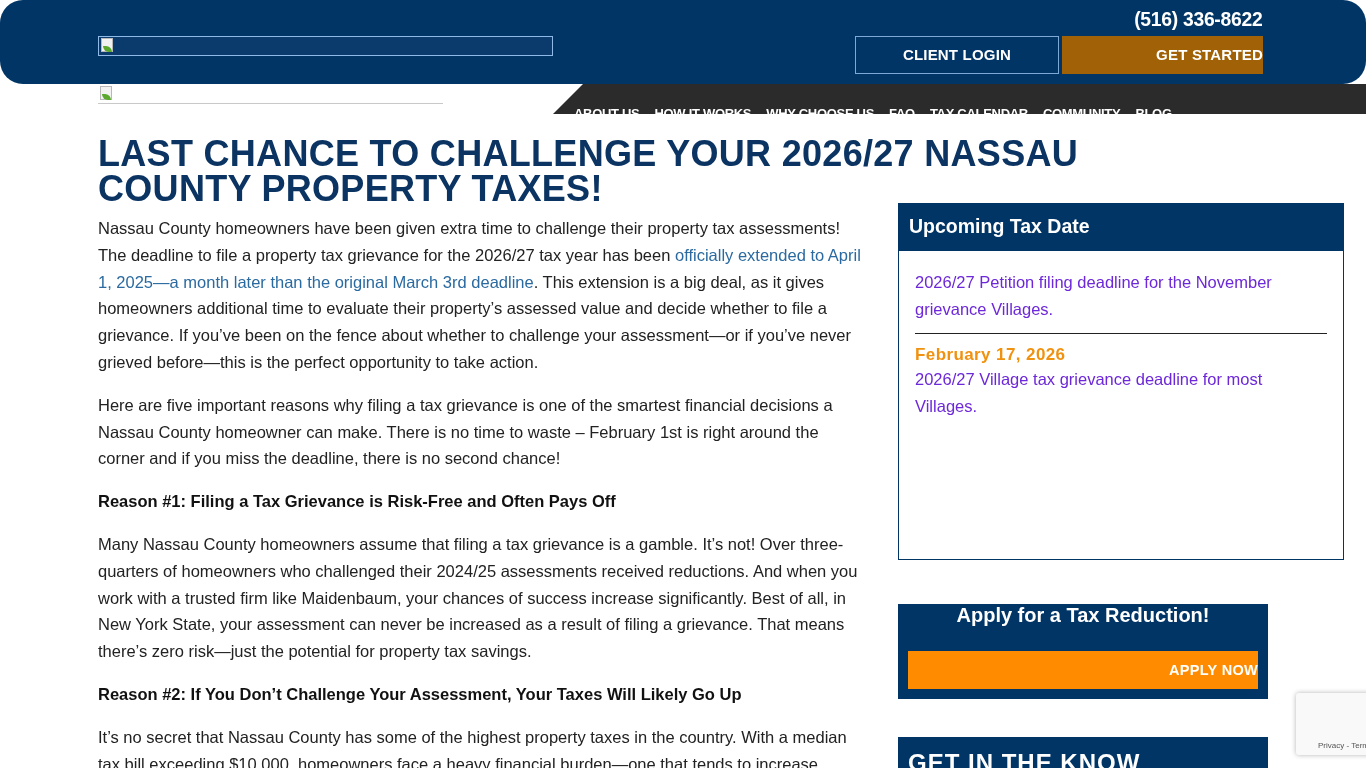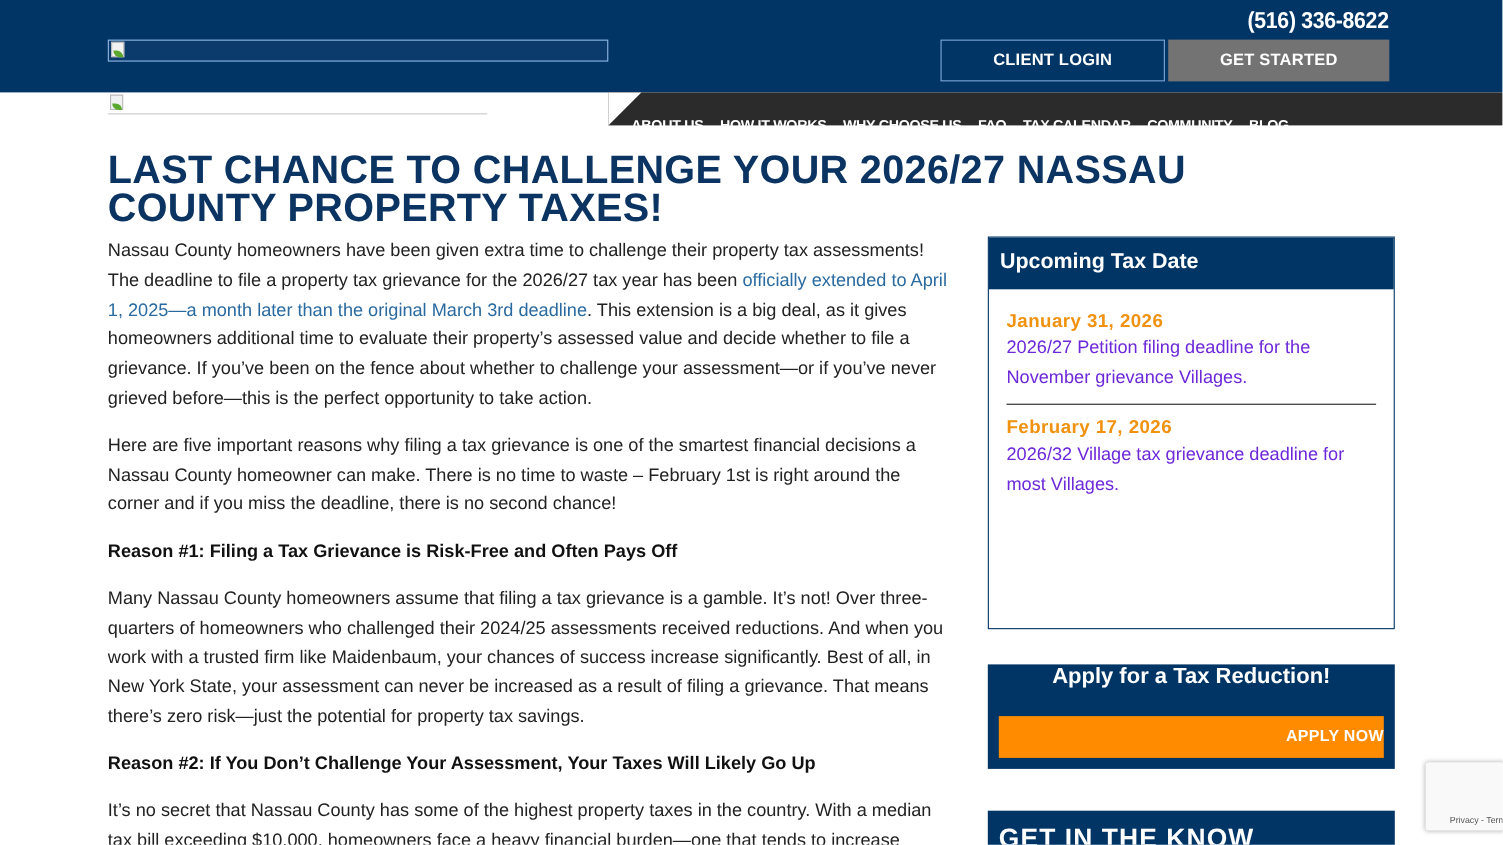--- a/index.html
+++ b/index.html
@@ -1,45 +1,45 @@
 <!DOCTYPE html>
 <html><head>
 <meta charset="utf-8">
 <style>
   * { box-sizing: border-box; margin: 0; padding: 0; }
   html, body { width: 1366px; height: 768px; overflow: hidden; background: #ffffff; }
   body { font-family: "Liberation Sans", sans-serif; color: #1a1a1a; position: relative; }
 
   
-  .topbar { position: absolute; left: 0; top: 0; width: 1366px; height: 84px; background: #003566; }
+  .topbar { position: absolute; left: 0; top: 0; width: 1366px; height: 84px; background: #003566; border-radius: 23px; }
   .logo-main { position: absolute; left: 98px; top: 36px; width: 455px; height: 20px; border: 1px solid #8fb9e6; background: #0b3a6c; }
   .broken-img { position: absolute; left: 2px; top: 1px; width: 14px; height: 16px; }
   .broken-img .pg { position: absolute; left: 0; top: 0; width: 12px; height: 14px; background: #f2f2f2; border: 1px solid #b8b8b8; }
   .broken-img .leaf { position: absolute; left: 2px; top: 8px; width: 9px; height: 6px; background: #5aa82e; border-radius: 0 6px 0 6px; }
   .phone { position: absolute; right: 104px; top: 7px; color: #ffffff; font-family: "Liberation Sans", sans-serif; font-weight: bold; font-size: 21px; letter-spacing: -0.3px; transform: scaleX(0.92); transform-origin: right center; }
   .btn-login { position: absolute; left: 855px; top: 36px; width: 204px; height: 38px; border: 1px solid #7ea8d6; background: #003566; color: #ffffff; font-weight: bold; font-size: 15px; text-align: center; line-height: 36px; letter-spacing: 0.2px; cursor: pointer; }
-  .btn-start { position: absolute; left: 1062px; top: 36px; width: 201px; height: 38px; background: #737373; color: #ffffff; font-weight: bold; font-size: 15px; text-align: center; line-height: 38px; letter-spacing: 0.2px; cursor: pointer; }
+  .btn-start { position: absolute; left: 1062px; top: 36px; width: 201px; height: 38px; background: #a16207; color: #ffffff; font-weight: bold; font-size: 15px; text-align: right; line-height: 38px; letter-spacing: 0.2px; cursor: pointer; }
 
   .logo-sub { position: absolute; left: 98px; top: 85px; width: 345px; height: 19px; border-bottom: 1px solid #c9c9c9; }
 
   .navbar { position: absolute; left: 553px; top: 84px; width: 813px; height: 30px; background: #2b2b2b; }
   .navbar .slant { position: absolute; left: 0; top: 0; width: 0; height: 0; border-top: 30px solid #ffffff; border-right: 30px solid transparent; }
   .nav-items { position: absolute; right: 98px; top: 14px; height: 30px; display: flex; align-items: center; gap: 0; }
   .nav-item { color: #ffffff; font-weight: bold; font-size: 13px; padding: 0 7.5px; letter-spacing: -0.3px; white-space: nowrap; cursor: pointer; }
   .nav-item:last-child { padding-right: 0; margin-top: 40px; }
 
   
   .page-title { position: absolute; left: 98px; top: 136px; width: 1100px; color: #0b3463; font-weight: 900; font-size: 36px; line-height: 35px; letter-spacing: 0.3px; font-family: "Liberation Sans", sans-serif; }
   .content { position: absolute; left: 98px; top: 215px; width: 768px; font-size: 16.5px; line-height: 26.8px; color: #222222; }
   .content p { margin-bottom: 16px; }
   .content a { color: #2a6aa0; text-decoration: none; }
   .content h3 { font-size: 16.5px; font-weight: bold; line-height: 26.8px; margin-bottom: 16px; color: #111111; }
 
   
-  .widget-dates { position: absolute; left: 898px; top: 215px; width: 370px; height: 357px; border: 1px solid #003566; background: #ffffff; }
+  .widget-dates { position: absolute; left: 898px; top: 203px; width: 446px; height: 357px; border: 1px solid #003566; background: #ffffff; }
   .widget-dates .wd-head { height: 47px; background: #003566; color: #ffffff; font-weight: bold; font-size: 19.5px; padding: 11px 10px; }
   .date-list { padding: 18px 16px 0 16px; }
   .date-item { padding-bottom: 10px; margin-bottom: 10px; border-bottom: 1px solid #222222; }
   .date-item:last-child { border-bottom: none; }
   .date-item .d { color: #f0920f; font-weight: 900; font-size: 17px; line-height: 22px; letter-spacing: 0.4px; }
   .date-item .desc { font-size: 16.5px; line-height: 27px; color: #6d28d9; }
 
   .widget-apply { position: absolute; left: 898px; top: 604px; width: 370px; height: 95px; background: #003566; }
   .widget-apply .wa-title { color: #ffffff; font-weight: bold; font-size: 20px; text-align: center; }
   .btn-apply { position: absolute; left: 10px; top: 47px; width: 350px; height: 38px; background: #ff8c00; color: #ffffff; font-weight: bold; font-size: 14.5px; text-align: right; line-height: 38px; letter-spacing: 0.3px; cursor: pointer; }
@@ -95,26 +95,25 @@
   <h3>Reason #1: Filing a Tax Grievance is Risk-Free and Often Pays Off</h3>
   <p>Many Nassau County homeowners assume that filing a tax grievance is a gamble. It’s not! Over three-quarters of homeowners who challenged their 2024/25 assessments received reductions. And when you work with a trusted firm like Maidenbaum, your chances of success increase significantly. Best of all, in New York State, your assessment can never be increased as a result of filing a grievance. That means there’s zero risk—just the potential for property tax savings.</p>
   <h3>Reason #2: If You Don’t Challenge Your Assessment, Your Taxes Will Likely Go Up</h3>
   <p>It’s no secret that Nassau County has some of the highest property taxes in the country. With a median tax bill exceeding $10,000, homeowners face a heavy financial burden—one that tends to increase</p>
 </main>
 
 <aside class="widget-dates">
   <div class="wd-head">Upcoming Tax Date</div>
   <div class="date-list">
     <div class="date-item">
-      <div class="d">January 31, 2026</div>
       <div class="desc">2026/27 Petition filing deadline for the November grievance Villages.</div>
     </div>
     <div class="date-item">
       <div class="d">February 17, 2026</div>
-      <div class="desc">2026/32 Village tax grievance deadline for most Villages.</div>
+      <div class="desc">2026/27 Village tax grievance deadline for most Villages.</div>
     </div>
   </div>
 </aside>
 
 <aside class="widget-apply">
   <div class="wa-title">Apply for a Tax Reduction!</div>
   <a class="btn-apply">APPLY NOW</a>
 </aside>
 
 <aside class="widget-know">

